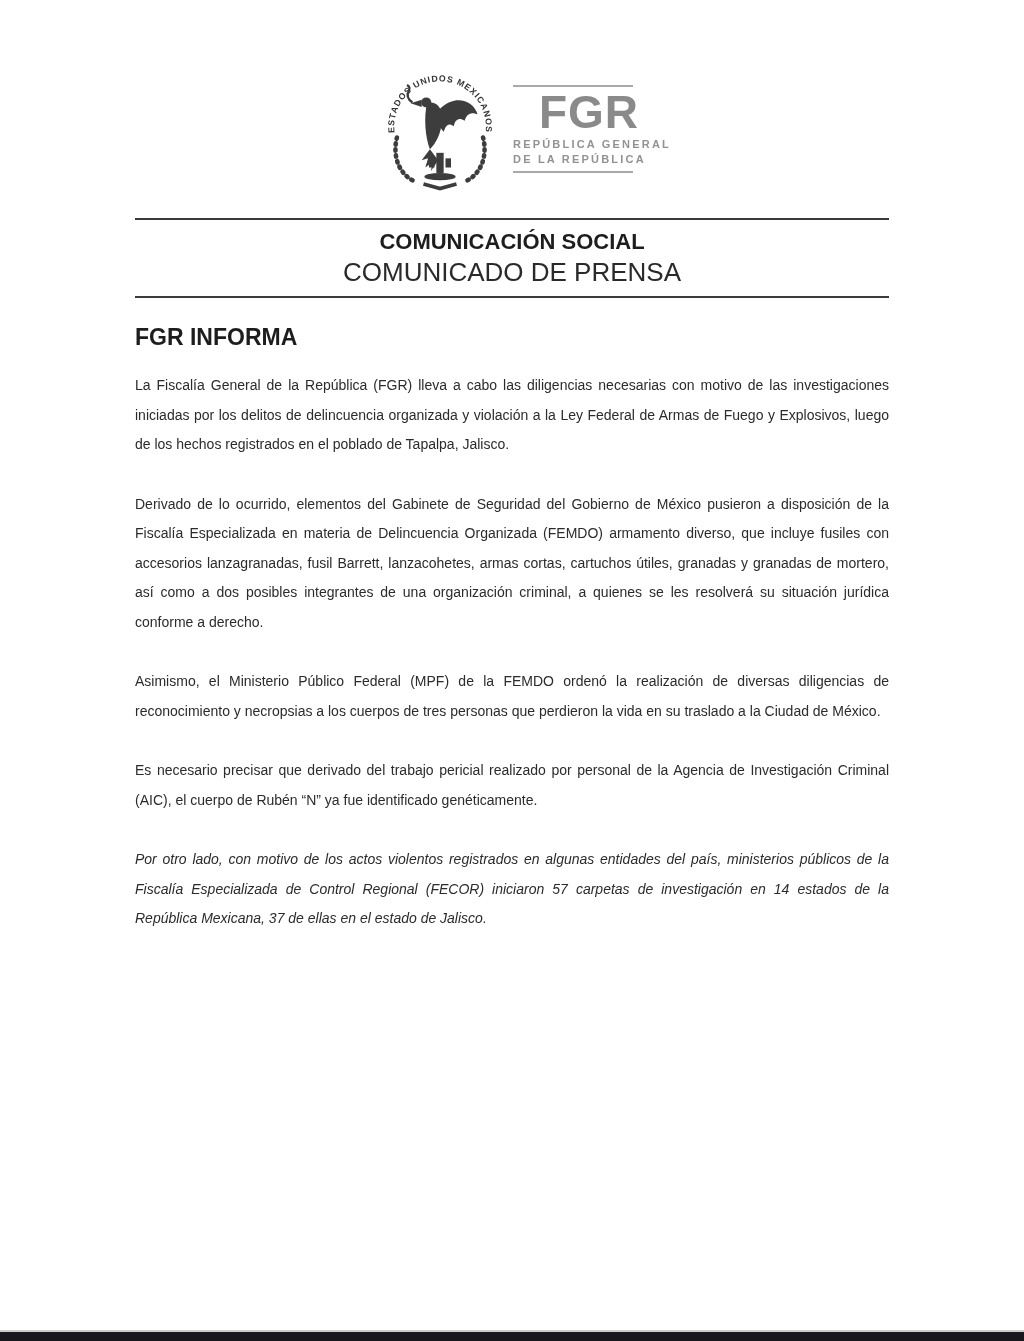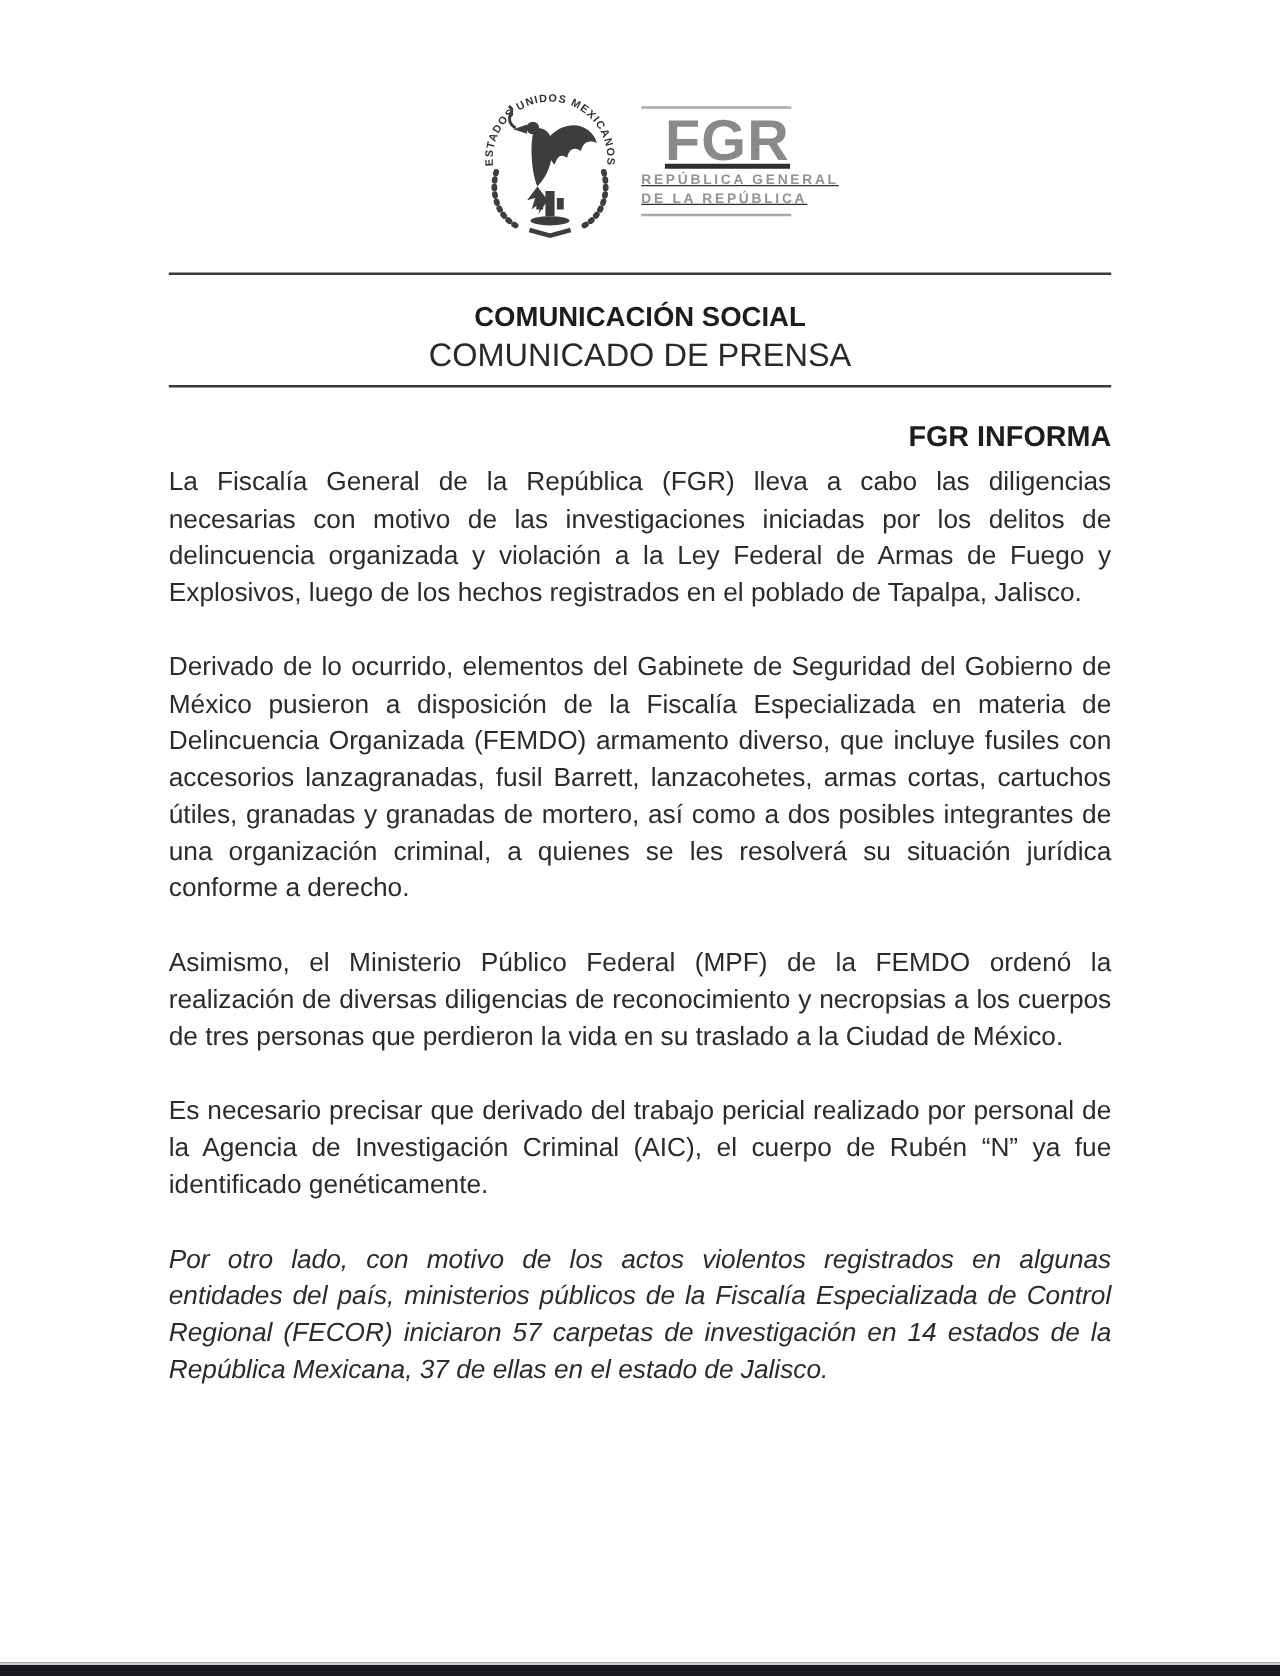--- a/index.html
+++ b/index.html
@@ -21,21 +21,21 @@
   }
   
   .logo-row {
     display: flex;
     justify-content: center;
     align-items: center;
     gap: 16px;
     height: 130px;
   }
   .seal { width: 110px; height: 128px; }
-  .brand { width: 128px; text-align: center; text-decoration: underline; }
+  .brand { width: 128px; text-align: right; }
   .brand-rule { border-top: 2px solid #a9a9a9; width: 120px; margin-left: 2px; }
   .brand-name {
     font-size: 46px;
     font-weight: bold;
     color: #8a8a8a;
     letter-spacing: 1px;
     line-height: 1.0;
     padding: 2px 0 2px 14px;
   }
   .brand-sub {
@@ -45,35 +45,35 @@
     letter-spacing: 2.2px;
     line-height: 1.35;
     padding-left: 2px;
     white-space: nowrap;
   }
   .brand .brand-rule.bottom { margin-top: 5px; }
   
   .rule { border-top: 2px solid #3a3a3a; }
   .rule.first { margin-top: 24px; }
   .header-titles { text-align: center; padding: 7px 0 9px 0; }
-  .title   { font-size: 22px; font-weight: bold; color: #1d1d1d; line-height: 30px; margin-top: 12px; }
+  .title   { font-size: 22px; font-weight: bold; color: #1d1d1d; line-height: 30px; }
   .subtitle{ font-size: 26px; color: #2a2a2a; line-height: 30px; }
   
   .meta { text-align: right; margin-top: 12px; font-size: 21px; line-height: 30px; color: #2b2b2b; }
   
   .informa {
-    text-align: right;
+    text-align: left;
     font-size: 23px;
     font-weight: bold;
     color: #1d1d1d;
     margin-top: 26px;
-    margin-bottom: 8px;
+    margin-bottom: 20px;
   }
   .paragraphs p {
-    font-size: 21px;
+    font-size: 14px;
     line-height: 29.5px;
     text-align: justify;
     color: #2b2b2b;
     margin-bottom: 30px;
   }
   .paragraphs p:last-child { margin-bottom: 14px; font-style: italic; }
   
   .bottom-bar {
     position: absolute;
     left: 0; bottom: 0;

